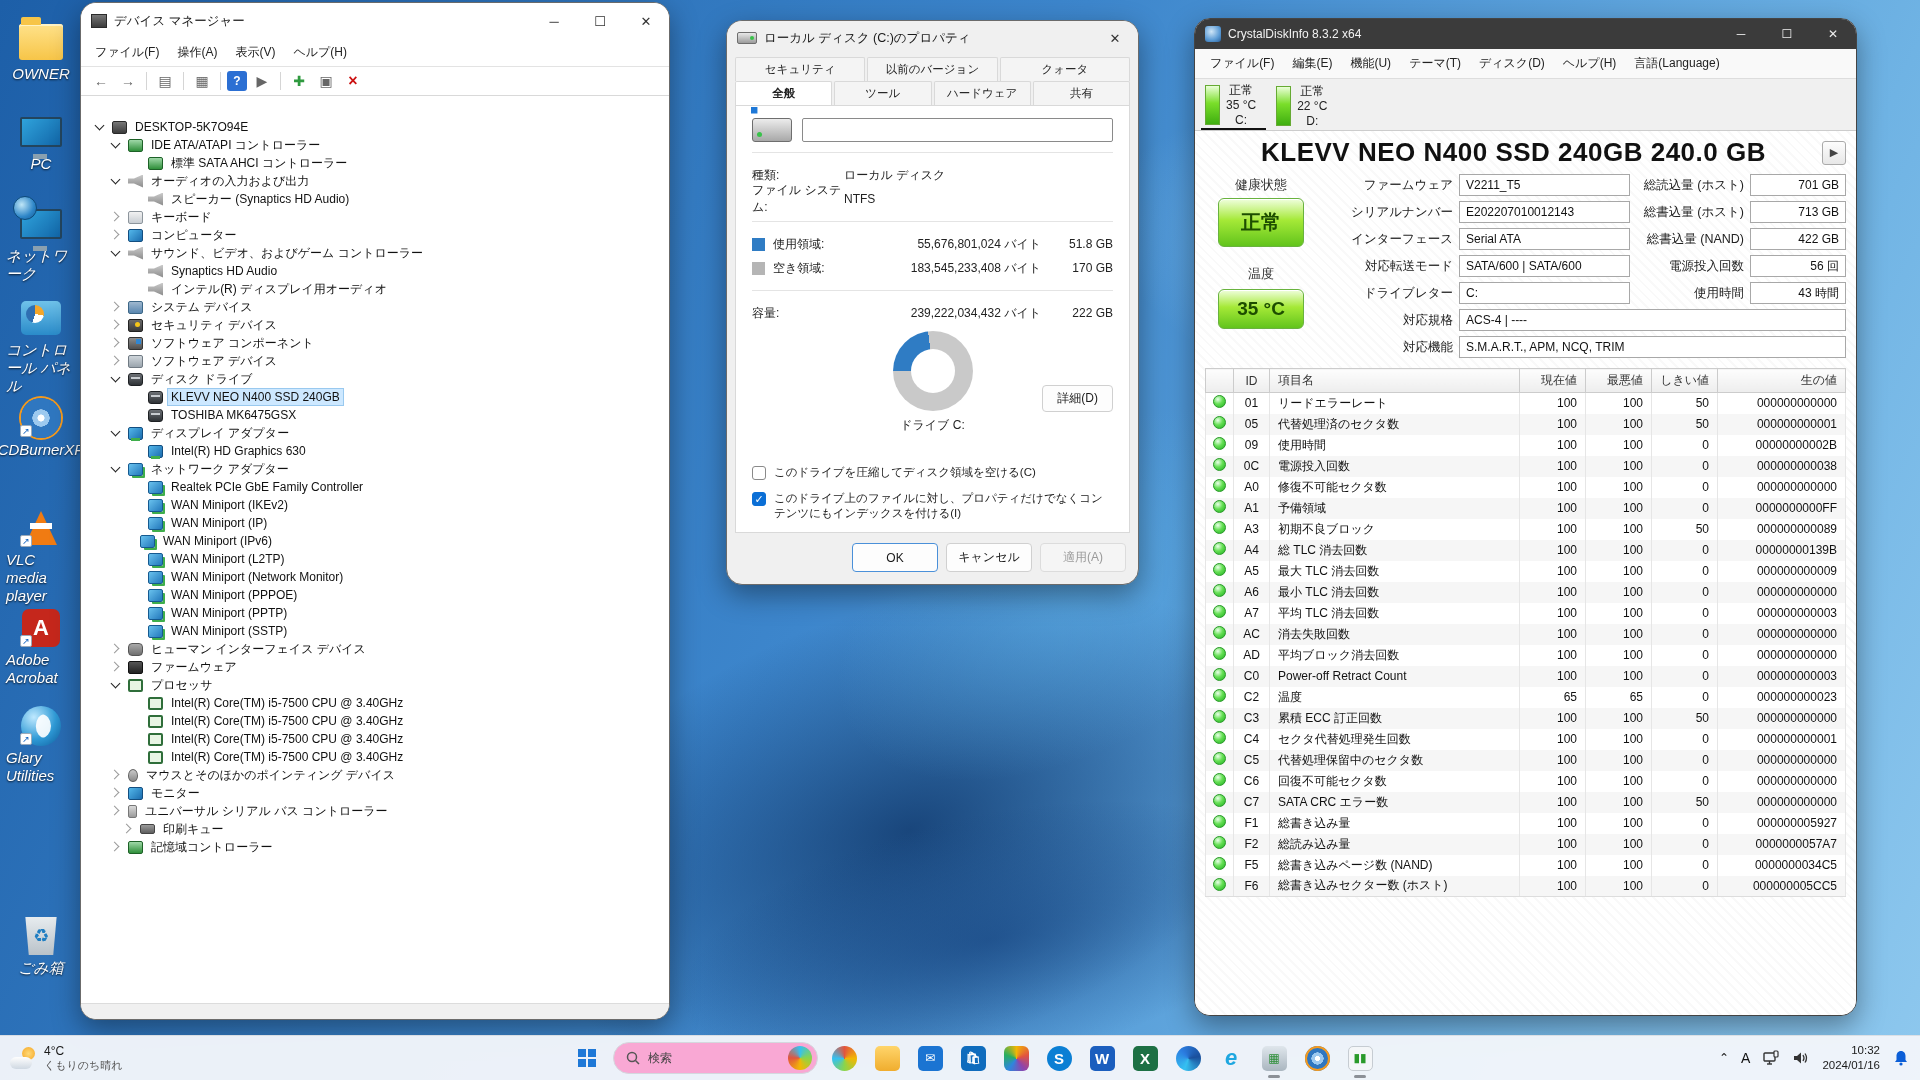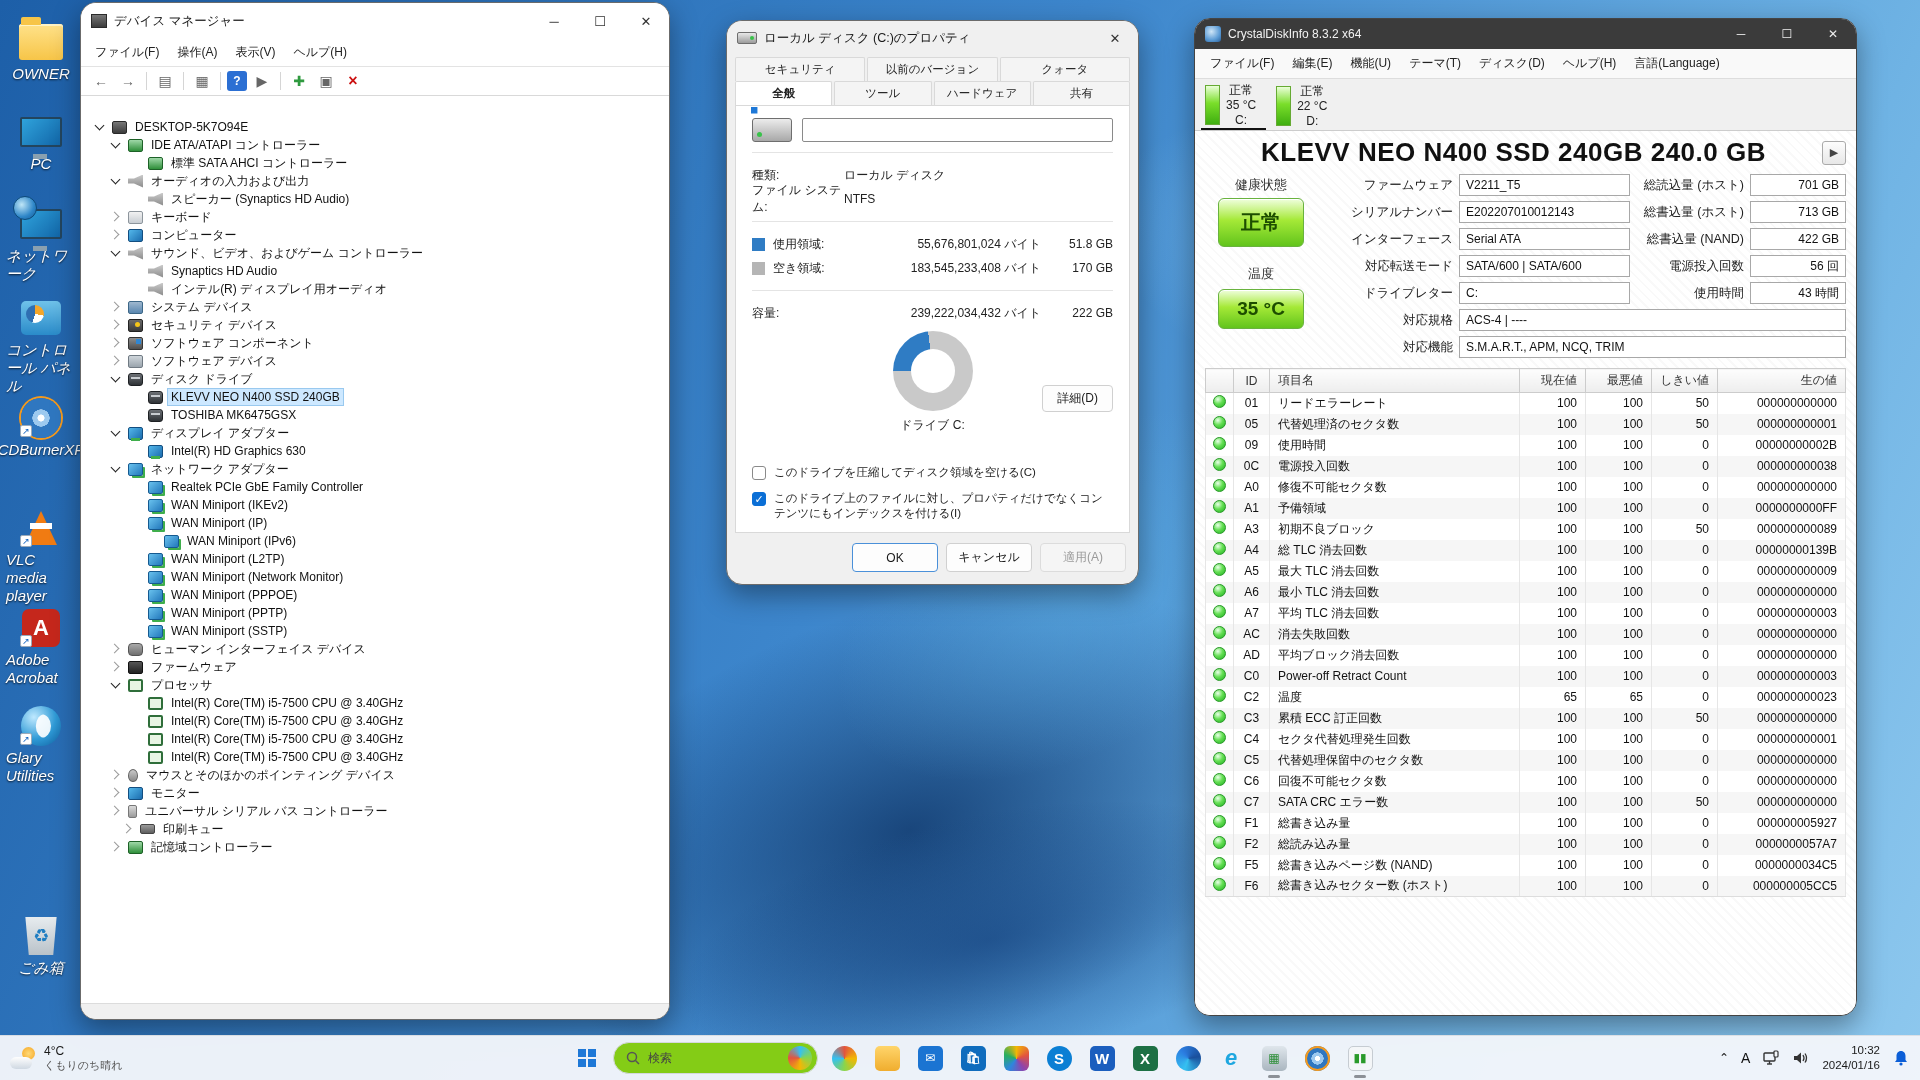--- a/index.html
+++ b/index.html
@@ -182,21 +182,21 @@
   .weather { position:absolute; left:10px; display:flex; align-items:center; gap:8px; }
   .wicon { width:26px; height:22px; position:relative; }
   .wicon::before { content:""; position:absolute; left:12px; top:0; width:13px; height:13px; border-radius:50%; background:radial-gradient(#ffd978,#f5a623); }
   .wicon::after { content:""; position:absolute; left:0; bottom:0; width:22px; height:12px; border-radius:10px; background:linear-gradient(#fefefe,#cfd8e2); }
   .wtxt .l1 { font-size:12px; color:#1a1a1a; }
   .wtxt .l2 { font-size:11px; color:#555; }
   .tb-center { position:absolute; left:570px; display:flex; align-items:center; gap:9px; }
   .startbtn { width:34px; height:34px; display:flex; align-items:center; justify-content:center; border-radius:5px; }
   .winlogo { width:18px; height:18px; display:grid; grid-template-columns:8px 8px; grid-template-rows:8px 8px; gap:2px; }
   .winlogo i { background:#1e78d7; }
-  .searchbox { width:205px; height:32px; border-radius:16px; background:#84cc16; border:1px solid #d4d8de;
+  .searchbox { width:205px; height:32px; border-radius:16px; background:#f9a8d4; border:1px solid #d4d8de;
     display:flex; align-items:center; padding:0 5px 0 12px; gap:8px; }
   .searchbox .stext { flex:1; font-size:12px; color:#444; }
   .bingdot { width:24px; height:24px; border-radius:50%; background:conic-gradient(#35c1f1,#8ad54a,#f2b705,#e2543e,#35c1f1); }
   .tb-icon { width:34px; height:34px; border-radius:5px; display:flex; align-items:center; justify-content:center; position:relative; }
   .tb-icon.open::after { content:""; position:absolute; bottom:-3px; left:11px; width:12px; height:3px; border-radius:2px; background:#8b9097; }
   .tb-glyph { width:25px; height:25px; border-radius:5px; display:flex; align-items:center; justify-content:center;
     color:#fff; font-weight:bold; font-size:15px; }
   .g-pinwheel { background:conic-gradient(#e2543e,#f2b705,#8ad54a,#35c1f1,#e2543e); border-radius:50%; }
   .g-explorer { background:linear-gradient(#ffd56b,#f0ad2e); }
   .g-mail { background:#1b74d2; font-size:12px; }
@@ -453,21 +453,21 @@
       <div class="tree-row" style="padding-left: 48px;">
         <span class="tw"></span>
         <span class="ticon ti-network"></span>
         <span class="tlabel">WAN Miniport (IKEv2)</span>
       </div>
       <div class="tree-row" style="padding-left: 48px;">
         <span class="tw"></span>
         <span class="ticon ti-network"></span>
         <span class="tlabel">WAN Miniport (IP)</span>
       </div>
-      <div class="tree-row" style="padding-left: 64px;">
+      <div class="tree-row" style="padding-left: 40px;">
         <span class="tw"></span>
         <span class="ticon ti-network"></span>
         <span class="tlabel">WAN Miniport (IPv6)</span>
       </div>
       <div class="tree-row" style="padding-left: 48px;">
         <span class="tw"></span>
         <span class="ticon ti-network"></span>
         <span class="tlabel">WAN Miniport (L2TP)</span>
       </div>
       <div class="tree-row" style="padding-left: 48px;">

